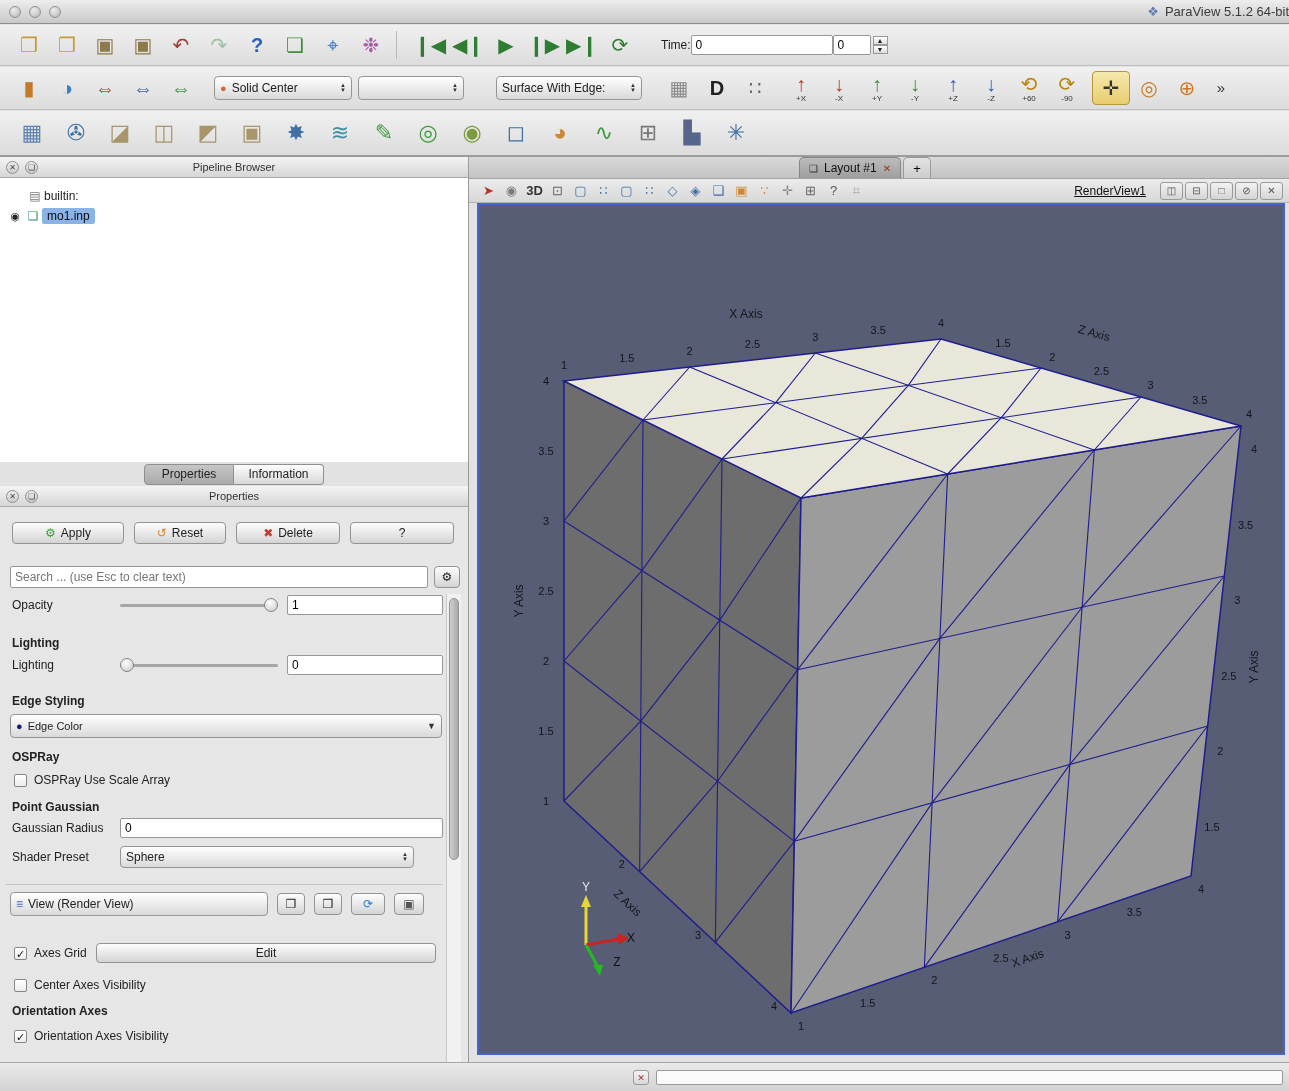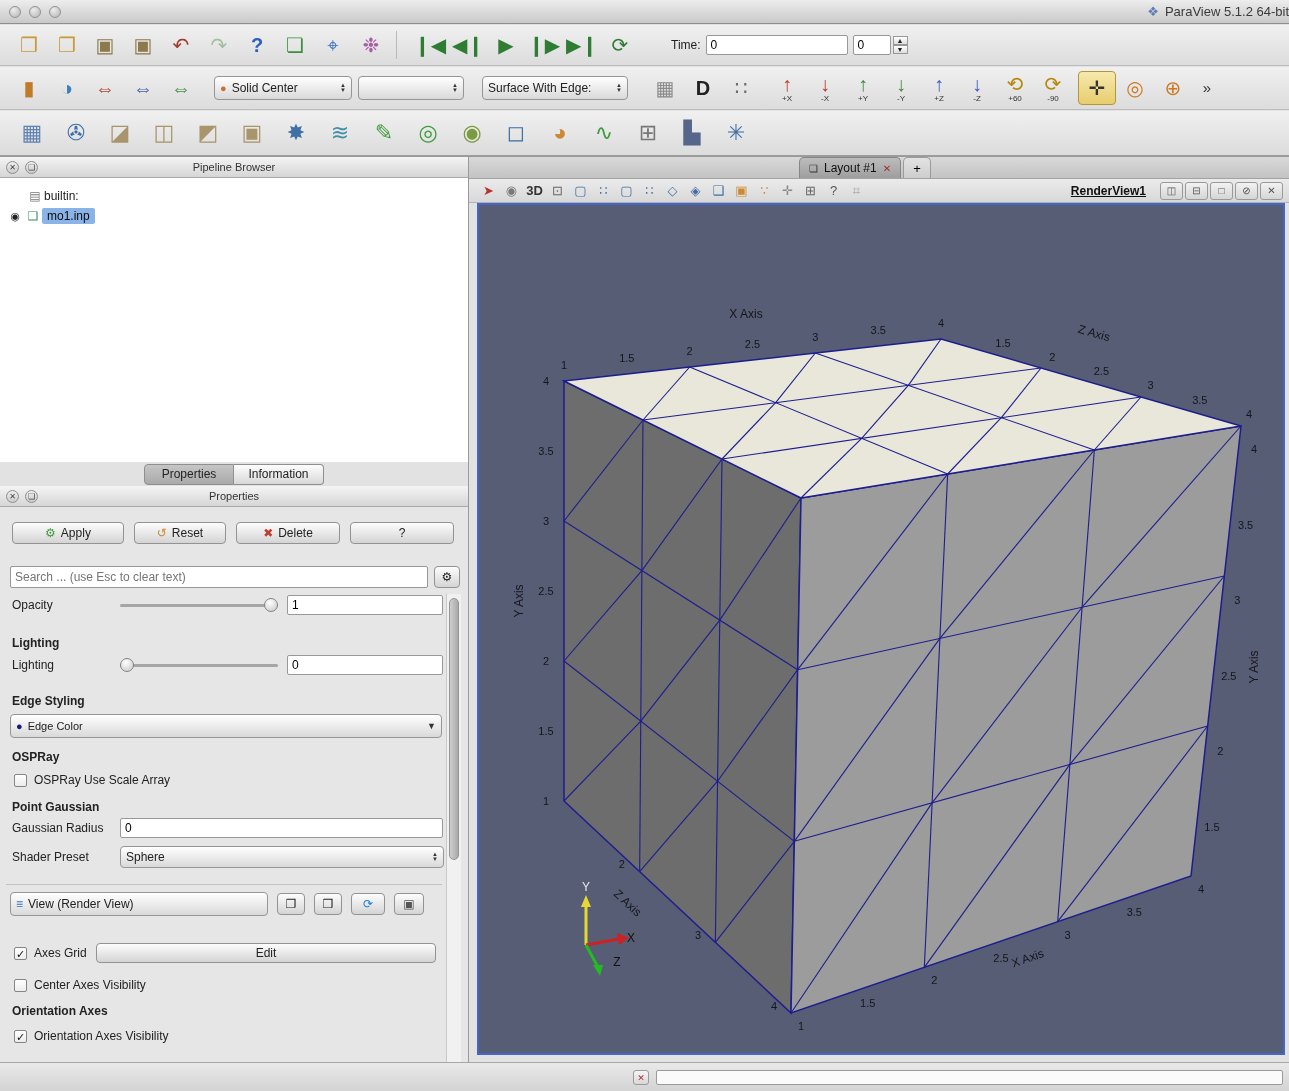--- a/index.html
+++ b/index.html
@@ -71,21 +71,21 @@
 .sthumb{position:absolute;left:2px;width:10px;background:linear-gradient(90deg,#cfcfcf,#a9a9a9);border:1px solid #949494;border-radius:6px}
 
 #layoutTabbar{left:469px;top:157px;width:820px;height:22px;background:linear-gradient(#d9d9d9,#c3c3c3);border-bottom:1px solid #a3a3a3;display:flex;align-items:flex-end}
 #layoutTab{margin-left:330px;height:21px;display:flex;align-items:center;gap:6px;padding:0 9px;background:linear-gradient(#bcbcbc,#9e9e9e);border:1px solid #868686;border-bottom:none;border-radius:5px 5px 0 0;font-size:12px;color:#111}
 #layoutTab .ticon{font-size:10px;color:#333}
 #layoutTab .tclose{color:#a03030;font-size:10px;border:none;background:transparent}
 #newTab{width:28px;height:21px;border:1px solid #9a9a9a;border-bottom:none;border-radius:5px 5px 0 0;background:linear-gradient(#e3e3e3,#cdcdcd);font-size:13px;margin-left:2px}
 #rtb{left:469px;top:179px;width:820px;height:24px;background:linear-gradient(#ebebeb,#d8d8d8);border-bottom:1px solid #b2b2b2;display:flex;align-items:center;padding-left:8px}
 #rtb .ti{width:23px;height:20px}
 #rtb .ti .g{font-size:13px;line-height:14px}
-#viewname{margin-left:auto;font-weight:bold;text-decoration:underline;font-size:12px;color:#111}
+#viewname{margin-left:auto;font-weight:normal;text-decoration:underline;font-size:12px;color:#111}
 #winbtns{display:flex;margin:0 6px 0 12px}
 #winbtns .ti{width:23px;height:18px;border:1px solid #9a9a9a;background:linear-gradient(#f2f2f2,#d5d5d5);border-radius:3px;margin-left:2px}
 #winbtns .ti .g{font-size:10px;line-height:10px}
 #rview{left:477px;top:203px;width:808px;height:852px;background:#575d74;border:2px solid #4466cc}
 #rv-svg{position:absolute;left:0;top:0}
 
 #statusbar{left:0;top:1062px;width:1289px;height:29px;background:linear-gradient(#e9e9e9,#d3d3d3);border-top:1px solid #a6a6a6}
 #statusClose{position:absolute;left:633px;top:7px;width:16px;height:15px;border:1px solid #9a9a9a;border-radius:3px;background:linear-gradient(#f5f5f5,#d8d8d8);color:#b03030;font-size:9px;line-height:12px;text-align:center;padding:0}
 #progress{position:absolute;left:656px;top:7px;width:627px;height:15px;background:#fafafa;border:1px solid #9a9a9a;border-radius:2px}
 .lbl{color:#222}
@@ -149,21 +149,21 @@
       <button class="ti">
         <span class="g" style="color: rgb(46, 125, 50);">❙▶</span>
       </button>
       <button class="ti">
         <span class="g" style="color: rgb(46, 125, 50);">▶❙</span>
       </button>
       <button class="ti">
         <span class="g" style="color: rgb(46, 125, 50);">⟳</span>
       </button>
     </div>
-  <div class="tbgroup" style="margin-left:32px;gap:5px">
+  <div class="tbgroup" style="margin-left:22px;">
     <span class="lbl">Time:</span>
     <input class="inp" style="width: 142px;" value="0">
     <span class="spin">
       <input class="inp" style="width: 38px;" value="0">
       <span class="spinbtns">
         <span>▲</span>
         <span>▼</span>
       </span>
     </span>
   </div>
@@ -194,21 +194,21 @@
         <span>▲</span>
         <span>▼</span>
       </span>
   </div>
   <div class="combo" style="width:106px;margin-left:6px">
     <span class="arrows">
         <span>▲</span>
         <span>▼</span>
       </span>
   </div>
-  <div class="combo" style="width:146px;margin-left:18px">
+  <div class="combo" style="width:146px;margin-left:32px">
     <span>Surface With Edge:</span>
     <span class="arrows">
         <span>▲</span>
         <span>▼</span>
       </span>
   </div>
   <div class="tbgroup" style="margin-left:18px">
       <button class="ti">
         <span class="g" style="color: rgb(138, 138, 138);">▦</span>
       </button>
@@ -423,21 +423,21 @@
 
   <div class="row bold" style="left:12px;top:314px">Point Gaussian</div>
 
   <div class="row" style="left:12px;top:335px;width:430px">
     <span>Gaussian Radius</span>
     <input class="inp" style="position: absolute; left: 108px; width: 323px;" value="0">
   </div>
 
   <div class="row" style="left:12px;top:364px;width:430px">
     <span>Shader Preset</span>
-    <div class="combo" style="position:absolute;left:108px;width:324px;height:22px">
+    <div class="combo" style="position:absolute;left:108px;width:294px;height:22px">
       <span>Sphere</span>
       <span class="arrows">
           <span>▲</span>
           <span>▼</span>
         </span>
     </div>
   </div>
 
   <div class="sepline" style="top:398px"></div>
 

